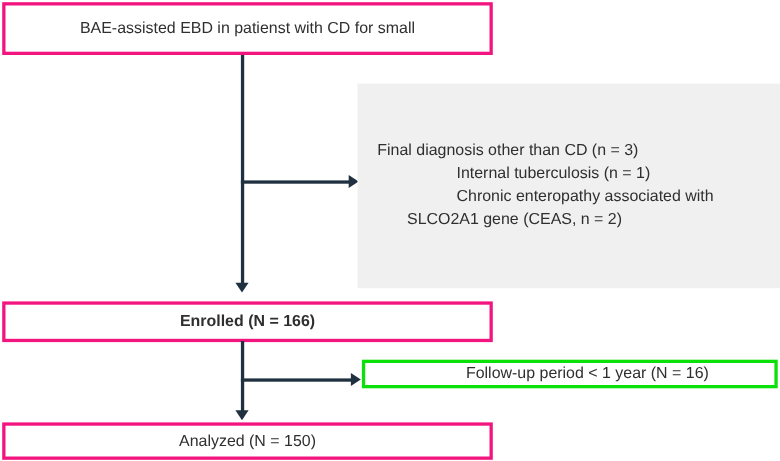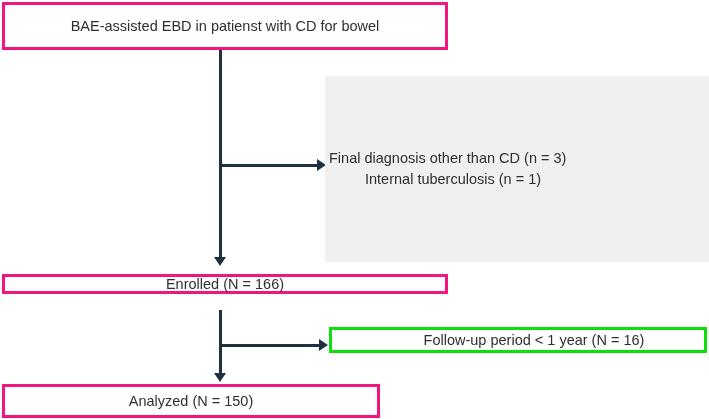--- a/index.html
+++ b/index.html
@@ -45,23 +45,23 @@
     background: #f0f0f0;
     display: flex;
     flex-direction: column;
     justify-content: center;
     font-size: 14.5px;
     line-height: 1.45;
     color: #2f2f2f;
   }
   .panel-gray .exc-line {
     white-space: nowrap;
-    padding-left: 4px;
+    padding-left: 18px;
   }
-  .panel-gray .exc-line.indent-1 { padding-left: 40px; }
+  .panel-gray .exc-line.indent-1 { padding-left: 90px; }
   .panel-gray .exc-line.indent-2 { padding-left: 45px; }
 
   
   .conn {
     position: absolute;
     background: #1f3040;
   }
   .conn-v { width: 3px; }
   .conn-h { height: 3px; }
 
@@ -82,46 +82,48 @@
     border-left: 9px solid #1f3040;
   }
 </style>
 </head>
 <body>
 
 <div id="flowchart">
 
   <div class="node node-pink" id="node-source" style="left:2px; top:2px; width:446px; height:48px;">
     <div>
-      <span>BAE-assisted EBD in patienst with CD for bowel</span><br>
+      <span>BAE-assisted EBD in patienst with CD for small</span><br>
     </div>
   </div>
 
   <div class="conn conn-v" style="left:219px; top:50px; height:208px;"></div>
   <div class="arrowhead-down" style="left:214px; top:257px;"></div>
 
   <div class="conn conn-h" style="left:219px; top:164px; width:100px;"></div>
   <div class="arrowhead-right" style="left:317px; top:159px;"></div>
 
   <div class="panel-gray" id="panel-exclusions" style="left:325px; top:76px; width:384px; height:186px;">
     <div class="exc-line">Final diagnosis other than CD (n = 3)</div>
     <div class="exc-line indent-1">Internal tuberculosis (n = 1)</div>
+    <div class="exc-line indent-1">Chronic enteropathy associated with</div>
+    <div class="exc-line indent-2">SLCO2A1 gene (CEAS, n = 2)</div>
   </div>
 
-  <div class="node node-pink" id="node-enrolled" style="left:2px; top:274px; width:446px; height:20px;">
+  <div class="node node-pink" id="node-enrolled" style="left:2px; top:274px; width:446px; height:37px;font-weight:bold;">
     <span>Enrolled (N = 166)</span>
   </div>
 
   <div class="conn conn-v" style="left:219px; top:310px; height:64px;"></div>
   <div class="arrowhead-down" style="left:214px; top:373px;"></div>
 
   <div class="conn conn-h" style="left:219px; top:344px; width:102px;"></div>
   <div class="arrowhead-right" style="left:319px; top:339px;"></div>
 
   <div class="node node-green" id="node-followup" style="left:329px; top:327px; width:378px; height:26px;padding-left:32px;">
     <span>Follow-up period &lt; 1 year (N = 16)</span>
   </div>
 
-  <div class="node node-pink" id="node-analyzed" style="left:2px; top:384px; width:378px; height:34px;">
+  <div class="node node-pink" id="node-analyzed" style="left:2px; top:384px; width:446px; height:34px;">
     <span>Analyzed (N = 150)</span>
   </div>
 
 </div>
 
 </body></html>

